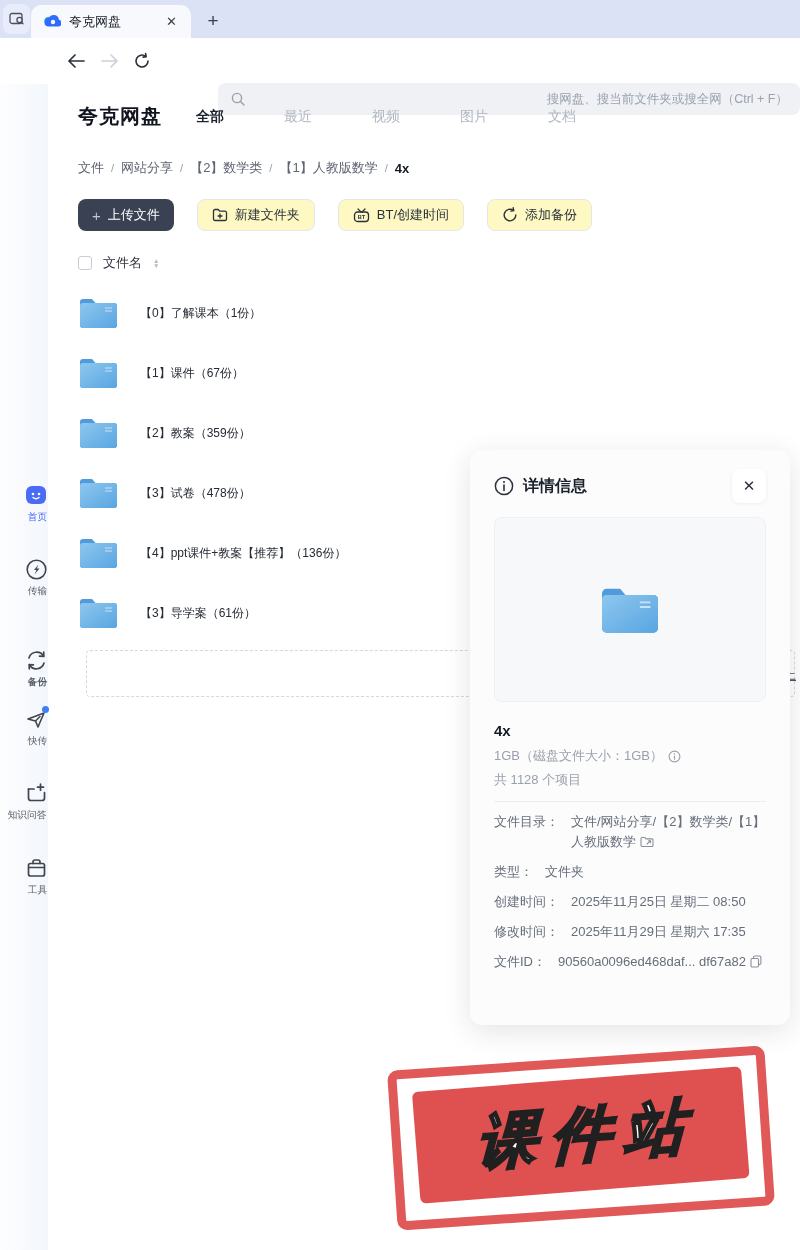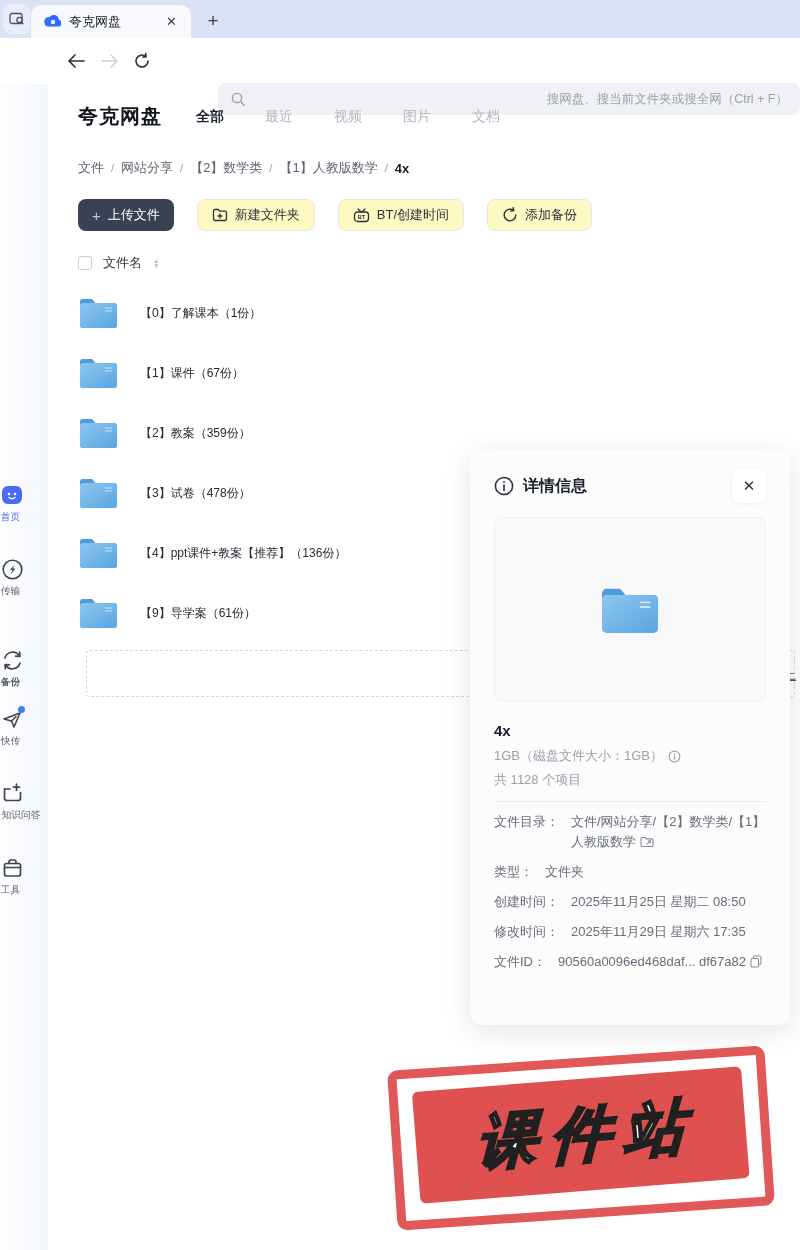--- a/index.html
+++ b/index.html
@@ -16,30 +16,30 @@
   .newtab-btn { position:absolute; left:200px; top:8px; width:26px; height:26px; display:flex; align-items:center; justify-content:center; font-size:19px; color:#3c414c; border-radius:6px; }
 
   
   .navbar { position:absolute; left:0; top:38px; width:684px; height:46px; background:#ffffff; }
   .nav-ic { position:absolute; top:50%; transform:translateY(-50%); display:flex; align-items:center; justify-content:center; width:28px; height:28px; }
   .searchbar { position:absolute; left:218px; top:45px; width:582px; height:32px; background:#eff1f4; border-radius:8px; display:flex; align-items:center; padding:0 12px; }
   .searchbar .ph { flex:1; text-align:right; font-size:12.5px; color:#9aa2ae; white-space:nowrap; overflow:hidden; }
 
   
   .sidebar { position:absolute; left:0; top:84px; width:48px; height:1166px; background:linear-gradient(90deg,#fdfdfe 0%,#f3f7fc 100%); }
-  .side-item { position:absolute; left:0; width:48px; display:flex; flex-direction:column; align-items:flex-start; gap:3px; cursor:pointer; }
+  .side-item { position:absolute; left:0; width:48px; display:flex; flex-direction:column; align-items:flex-end; gap:3px; cursor:pointer; }
   .side-label { font-size:10.5px; color:#575e69; white-space:nowrap; transform:scale(.92); }
   .side-item.active .side-label { color:#4a6bf5; }
   .icon-wrap { position:relative; width:24px; height:24px; display:flex; align-items:center; justify-content:center; }
   .badge-dot { position:absolute; right:-1px; top:-1px; width:7px; height:7px; border-radius:50%; background:#3b82f6; }
 
   
   .header-row { position:absolute; left:78px; top:103px; display:flex; align-items:center; }
   .app-title { font-size:20px; font-weight:bold; color:#10141f; letter-spacing:1px; }
-  .view-tabs { display:flex; gap:41px; margin-left:34px; }
+  .view-tabs { display:flex; gap:60px; margin-left:34px; }
   .view-tab { font-size:14px; color:#b1b6c0; cursor:pointer; }
   .view-tab.active { color:#1c2330; font-weight:bold; }
 
   .breadcrumb { position:absolute; left:78px; top:159px; font-size:13px; color:#5d6570; display:flex; align-items:center; gap:7px; white-space:nowrap; }
   .crumb { cursor:pointer; }
   .crumb-sep { color:#9aa0a9; font-size:11px; }
   .crumb-cur { color:#151b27; font-weight:bold; }
 
   
   .toolbar { position:absolute; left:78px; top:199px; display:flex; gap:23px; }
@@ -330,21 +330,21 @@
       <span class="frow-name">【4】ppt课件+教案【推荐】（136份）</span>
     </div>
     <div class="frow">
       <span>
           <svg width="41" height="34" viewBox="0 0 41 34">
             <path d="M2 6 a3 3 0 0 1 3-3 h9 l3.5 4 H36 a3 3 0 0 1 3 3 V29 a3 3 0 0 1 -3 3 H5 a3 3 0 0 1 -3-3 Z" fill="#4f9bdd"></path>
             <path d="M2 10 a3 3 0 0 1 3-3 H36 a3 3 0 0 1 3 3 V29 a3 3 0 0 1 -3 3 H5 a3 3 0 0 1 -3-3 Z" fill="url(#fg)"></path>
             <path d="M27 12 h7 M27 15 h7" stroke="#c9e4f7" stroke-width="1.2"></path>
           </svg>
         </span>
-      <span class="frow-name">【9】导学案（61份）</span>
+      <span class="frow-name">【3】导学案（61份）</span>
     </div>
   </div>
 
   <div class="dropzone"></div>
   <span class="clip-frag">上</span>
 
   <div class="panel">
     <div class="panel-head">
       <span>
         <svg width="20" height="20" viewBox="0 0 20 20">

